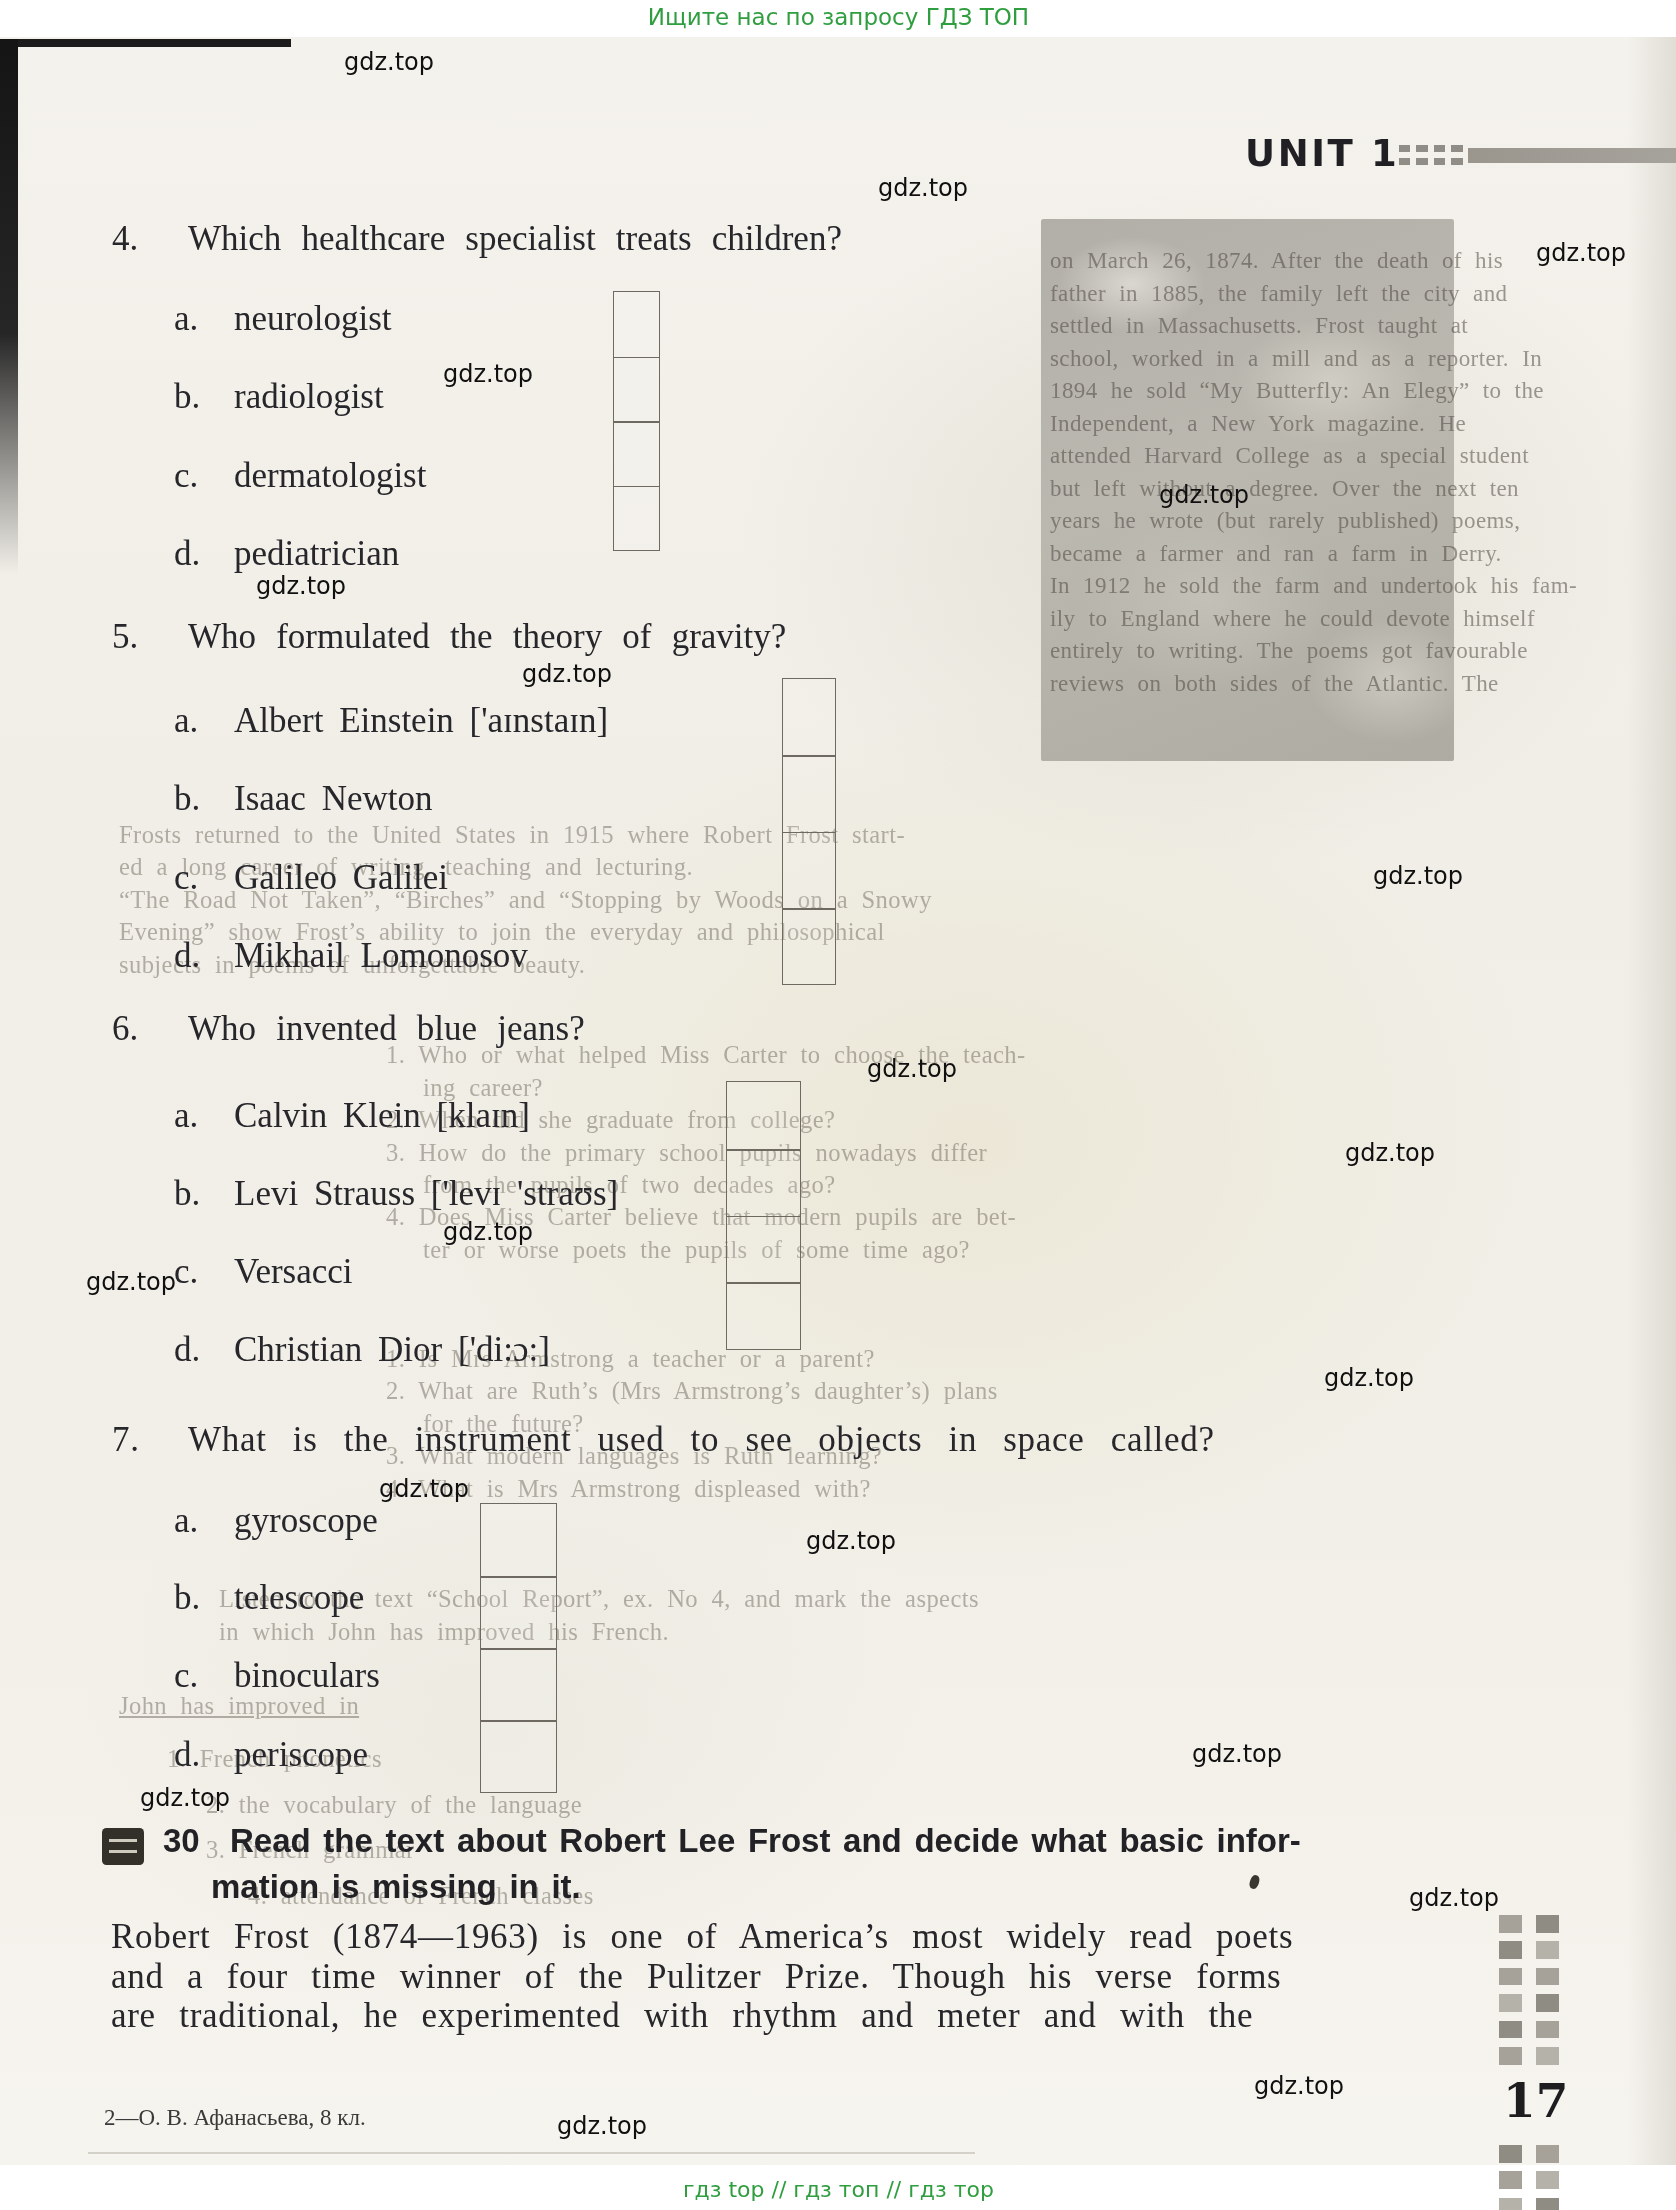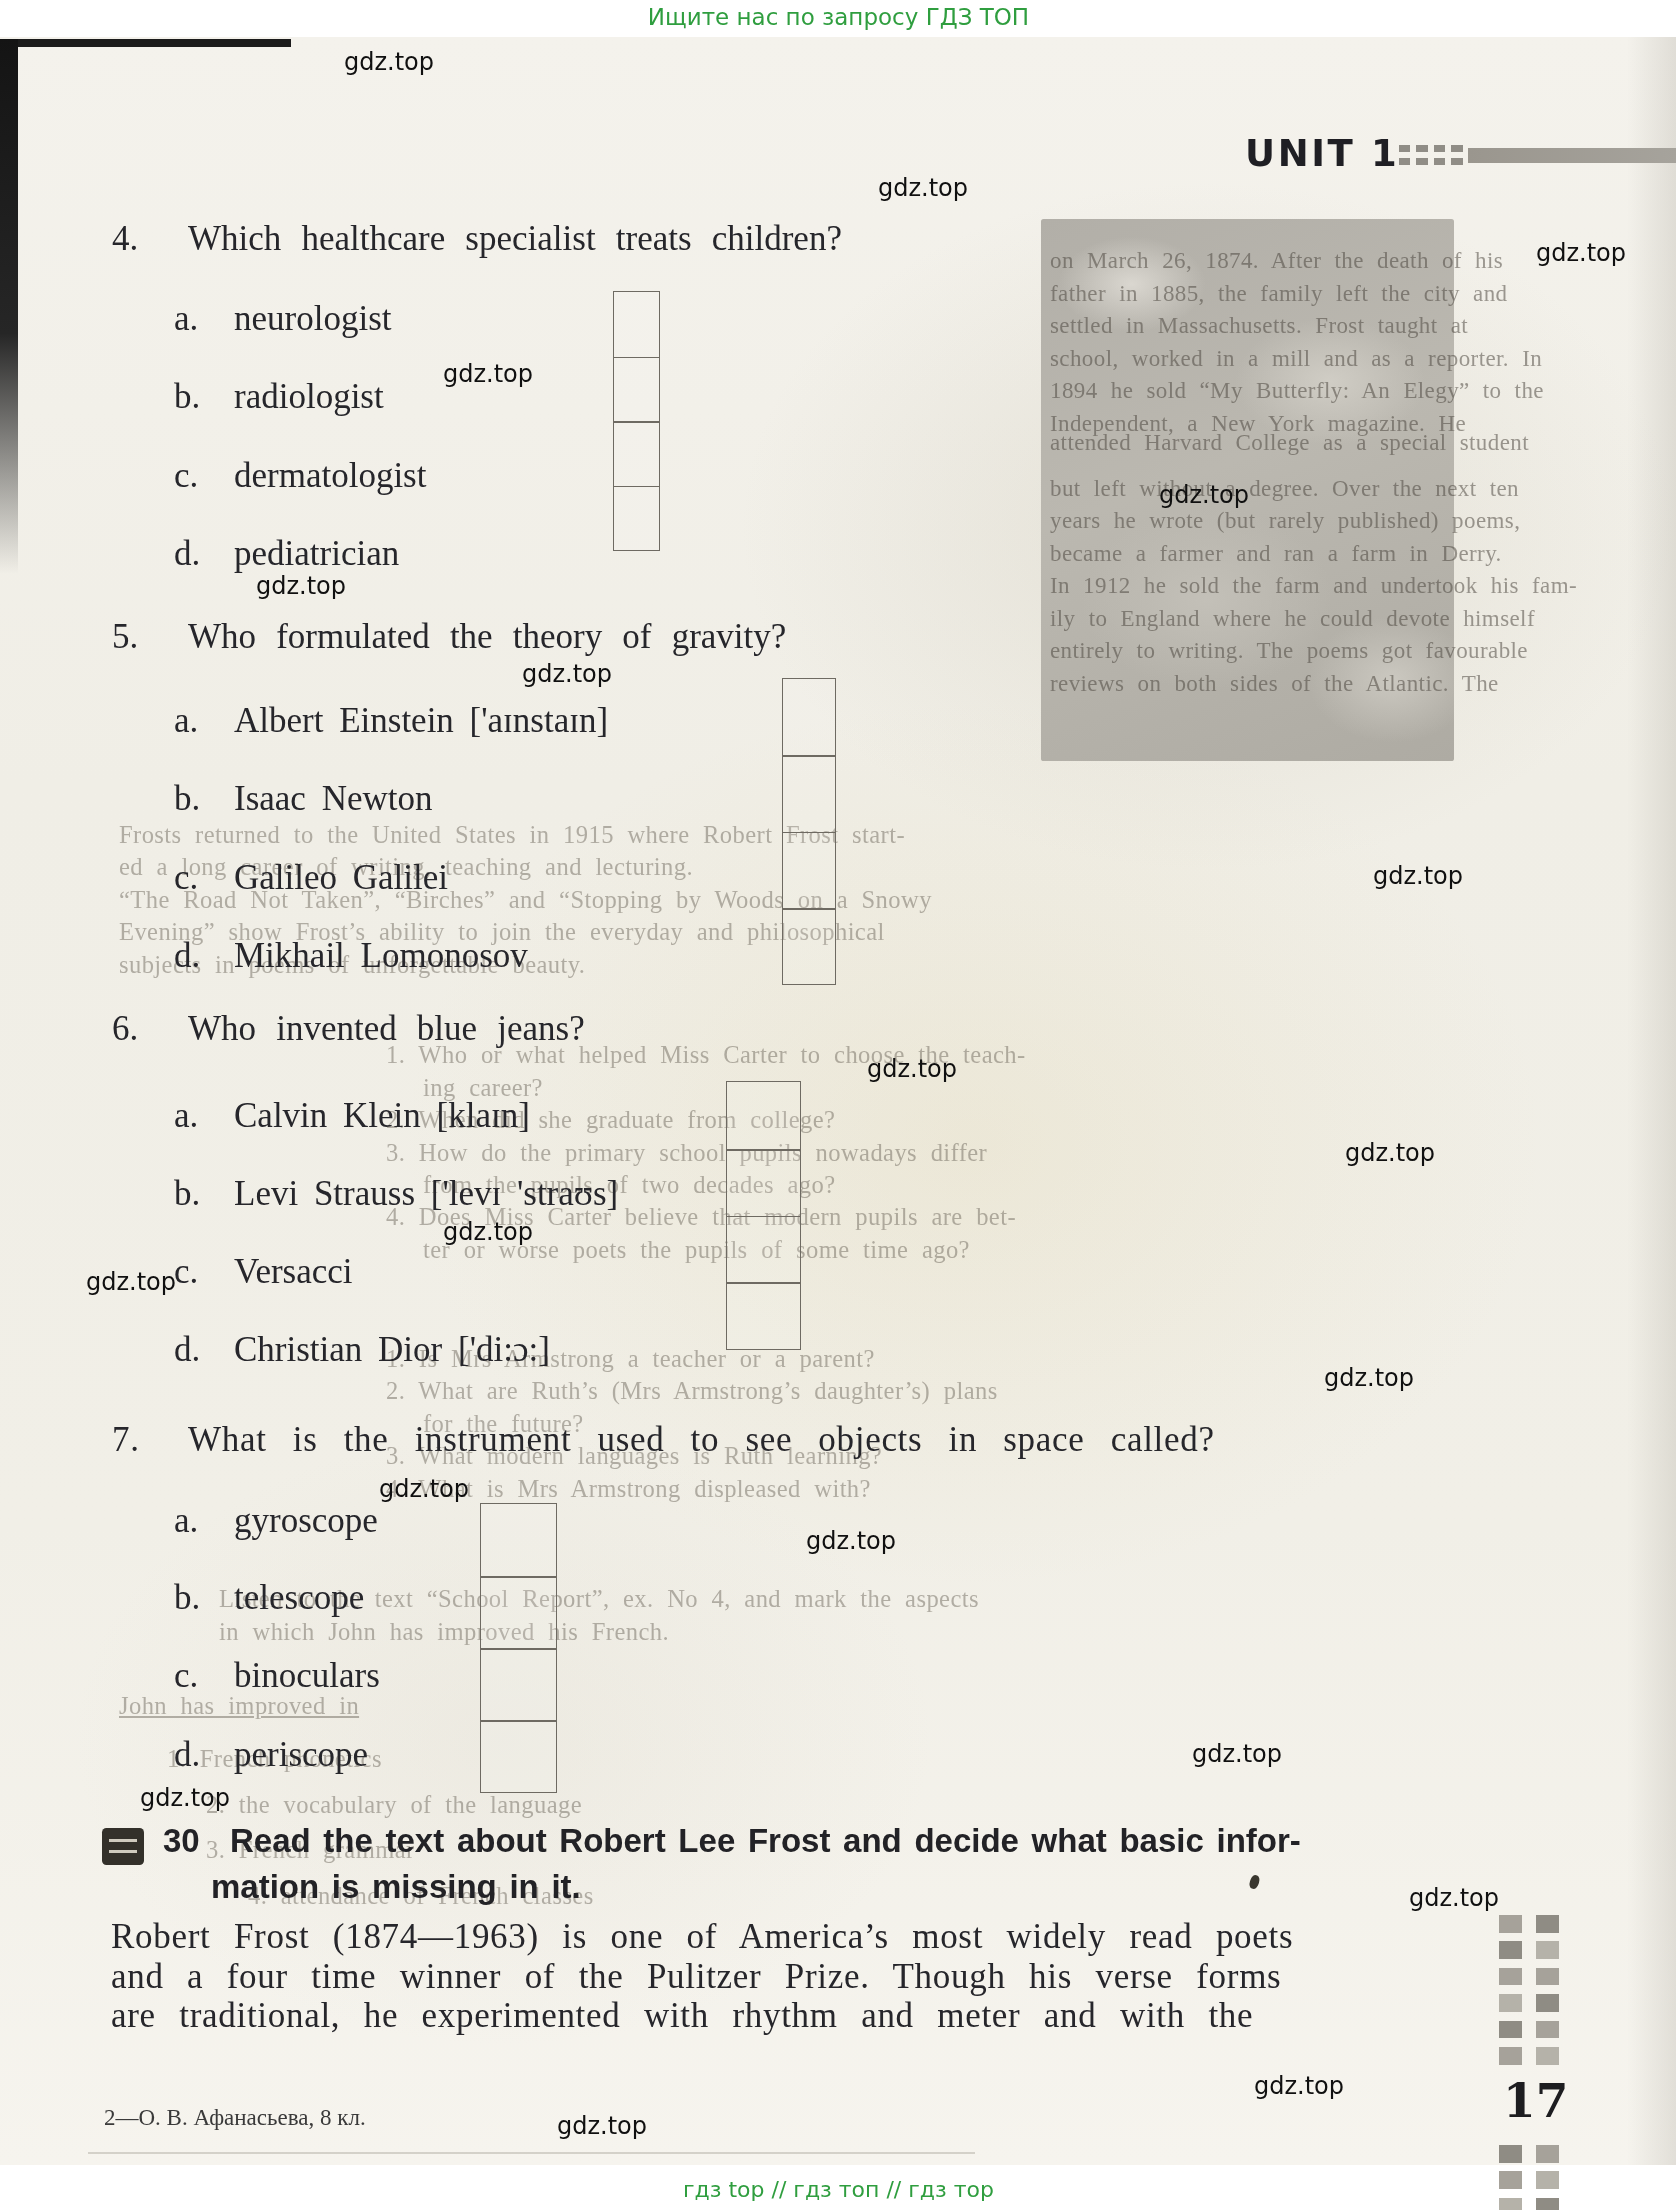--- a/index.html
+++ b/index.html
@@ -100,21 +100,21 @@
 
   <div class="photo"></div>
 
   <div class="bleed">
     <span class="bt r" style="left:1050px;top:248px">on March 26, 1874. After the death of his</span>
     <span class="bt r" style="left:1050px;top:281px">father in 1885, the family left the city and</span>
     <span class="bt r" style="left:1050px;top:313px">settled in Massachusetts. Frost taught at</span>
     <span class="bt r" style="left:1050px;top:346px">school, worked in a mill and as a reporter. In</span>
     <span class="bt r" style="left:1050px;top:378px">1894 he sold “My Butterfly: An Elegy” to the</span>
     <span class="bt r" style="left:1050px;top:411px">Independent, a New York magazine. He</span>
-    <span class="bt r" style="left:1050px;top:430px">attended Harvard College as a special student</span>
+    <span class="bt r" style="left:1050px;top:443px">attended Harvard College as a special student</span>
     <span class="bt r" style="left:1050px;top:476px">but left without a degree. Over the next ten</span>
     <span class="bt r" style="left:1050px;top:508px">years he wrote (but rarely published) poems,</span>
     <span class="bt r" style="left:1050px;top:541px">became a farmer and ran a farm in Derry.</span>
     <span class="bt r" style="left:1050px;top:573px">In 1912 he sold the farm and undertook his fam-</span>
     <span class="bt r" style="left:1050px;top:606px">ily to England where he could devote himself</span>
     <span class="bt r" style="left:1050px;top:638px">entirely to writing. The poems got favourable</span>
     <span class="bt r" style="left:1050px;top:671px">reviews on both sides of the Atlantic. The</span>
     <span class="bt" style="left:119px;top:821px">Frosts returned to the United States in 1915 where Robert Frost start-</span>
     <span class="bt" style="left:119px;top:853px">ed a long career of writing, teaching and lecturing.</span>
     <span class="bt" style="left:119px;top:886px">“The Road Not Taken”, “Birches” and “Stopping by Woods on a Snowy</span>

